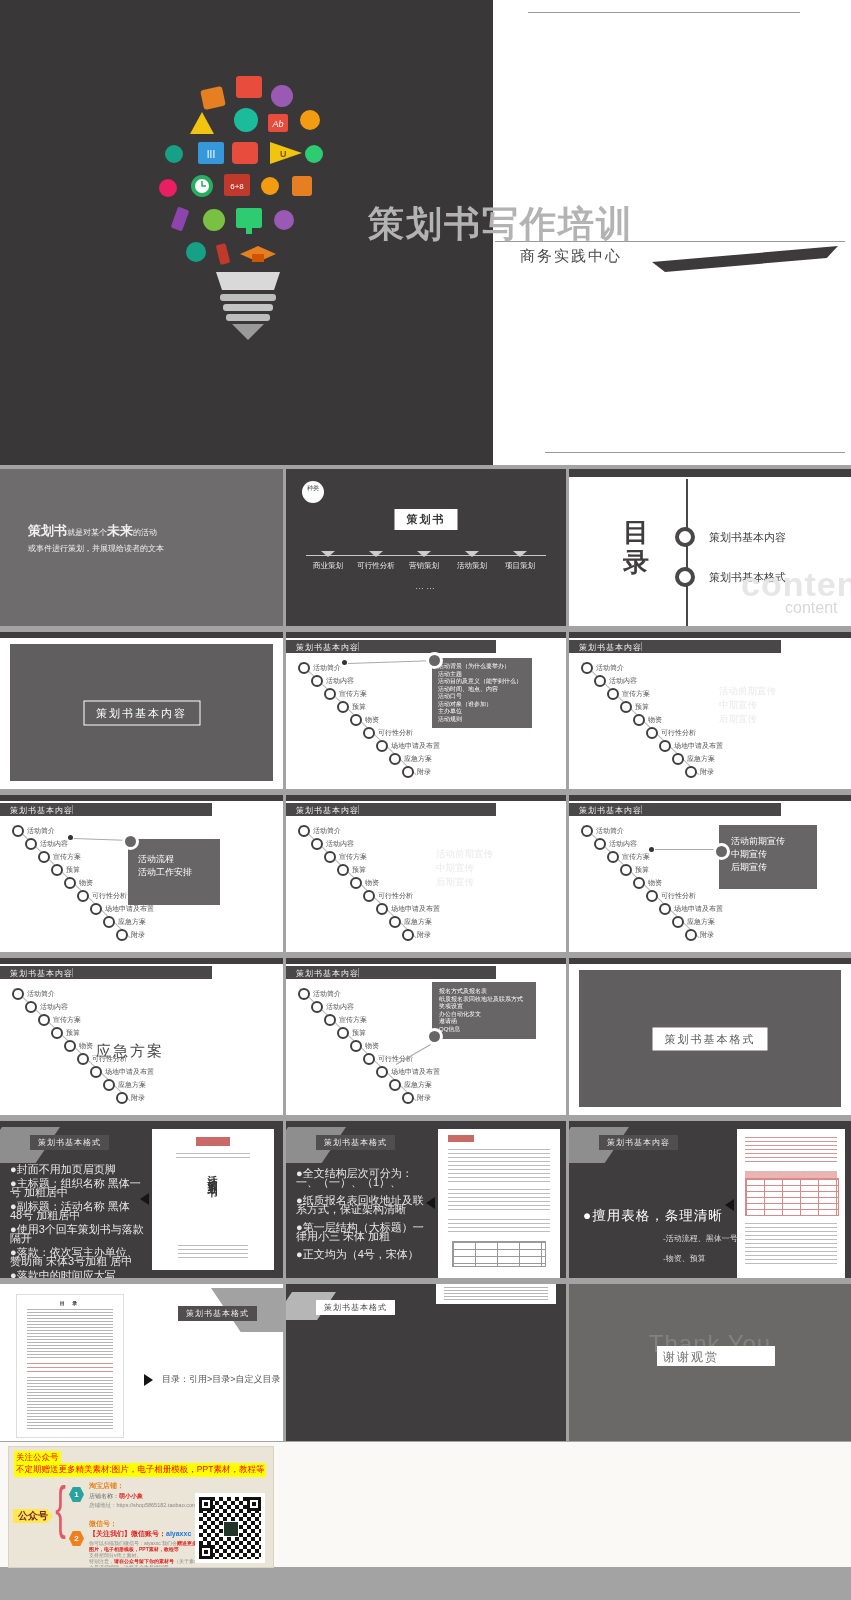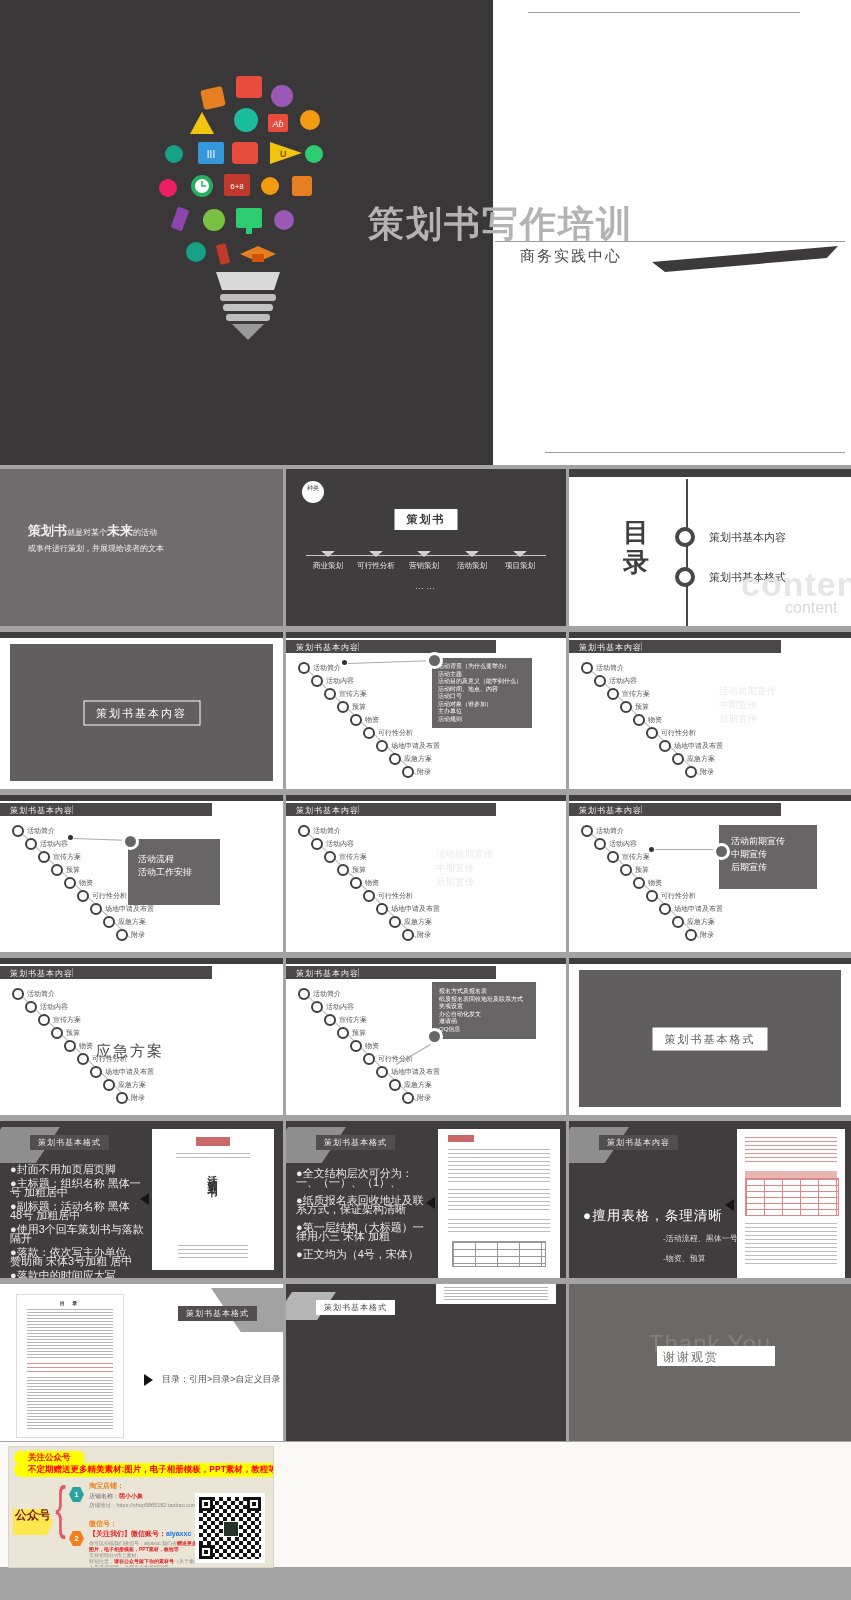--- a/index.html
+++ b/index.html
@@ -99,23 +99,23 @@
 
   
   .thx{background:#6b6968;}
   .thx-ghost{position:absolute;left:0;right:0;top:46px;text-align:center;font-size:24px;color:#838180;letter-spacing:1px;}
   .thx-box{position:absolute;left:88px;top:62px;width:118px;height:20px;background:#fff;}
   .thx-label{position:absolute;left:6px;top:0;font-size:12px;line-height:22px;color:#6f6d6c;letter-spacing:2px;white-space:nowrap;}
 
   
   .zone{position:absolute;left:0;top:1442px;width:851px;height:125px;background:#faf9f5;}
   .banner{position:absolute;left:8px;top:4px;width:264px;height:120px;background:#eae5d6;border:1px solid #d8d3c4;overflow:hidden;}
-  .hl{position:absolute;background:#ffff00;color:#ff0000;font-weight:bold;font-size:8.5px;white-space:nowrap;padding:1px 14px;border-radius:7px;}
-  .tag{position:absolute;left:4px;top:62px;width:40px;height:26px;background:#ffe84d;color:#7a2020;font-weight:bold;
-       font-size:12px;line-height:13px;text-align:center;clip-path:polygon(0 0,85% 0,100% 50%,85% 100%,0 100%);}
+  .hl{position:absolute;background:#ffff00;color:#ff0000;font-weight:normal;font-size:8.5px;white-space:nowrap;padding:1px 2px;}
+  .tag{position:absolute;left:4px;top:62px;width:40px;height:14px;background:#ffe84d;color:#7a2020;font-weight:bold;
+       font-size:10px;line-height:13px;text-align:center;clip-path:polygon(0 0,85% 0,100% 50%,85% 100%,0 100%);}
   .brace{position:absolute;left:42px;top:30px;font-size:58px;color:#e05a6a;line-height:60px;transform:scaleX(.55);}
   .hex{position:absolute;width:15px;height:15px;color:#fff;font-size:8px;font-weight:bold;text-align:center;line-height:15px;
        clip-path:polygon(25% 0,75% 0,100% 50%,75% 100%,25% 100%,0 50%);}
   .b-h1{font-size:7px;font-weight:bold;color:#e8821e;position:absolute;white-space:nowrap;}
   .b-t{position:absolute;font-size:6px;color:#666;white-space:nowrap;}
   .b-s{position:absolute;font-size:5px;color:#888;white-space:nowrap;width:106px;overflow:hidden;}
   .red{color:#e02222;font-weight:bold;}
   .blue{color:#2277dd;font-weight:bold;}
   .qr{position:absolute;left:186px;top:46px;width:70px;height:70px;background:#fff;padding:0;}
   .qr-pat{position:absolute;left:4px;top:4px;width:62px;height:62px;

